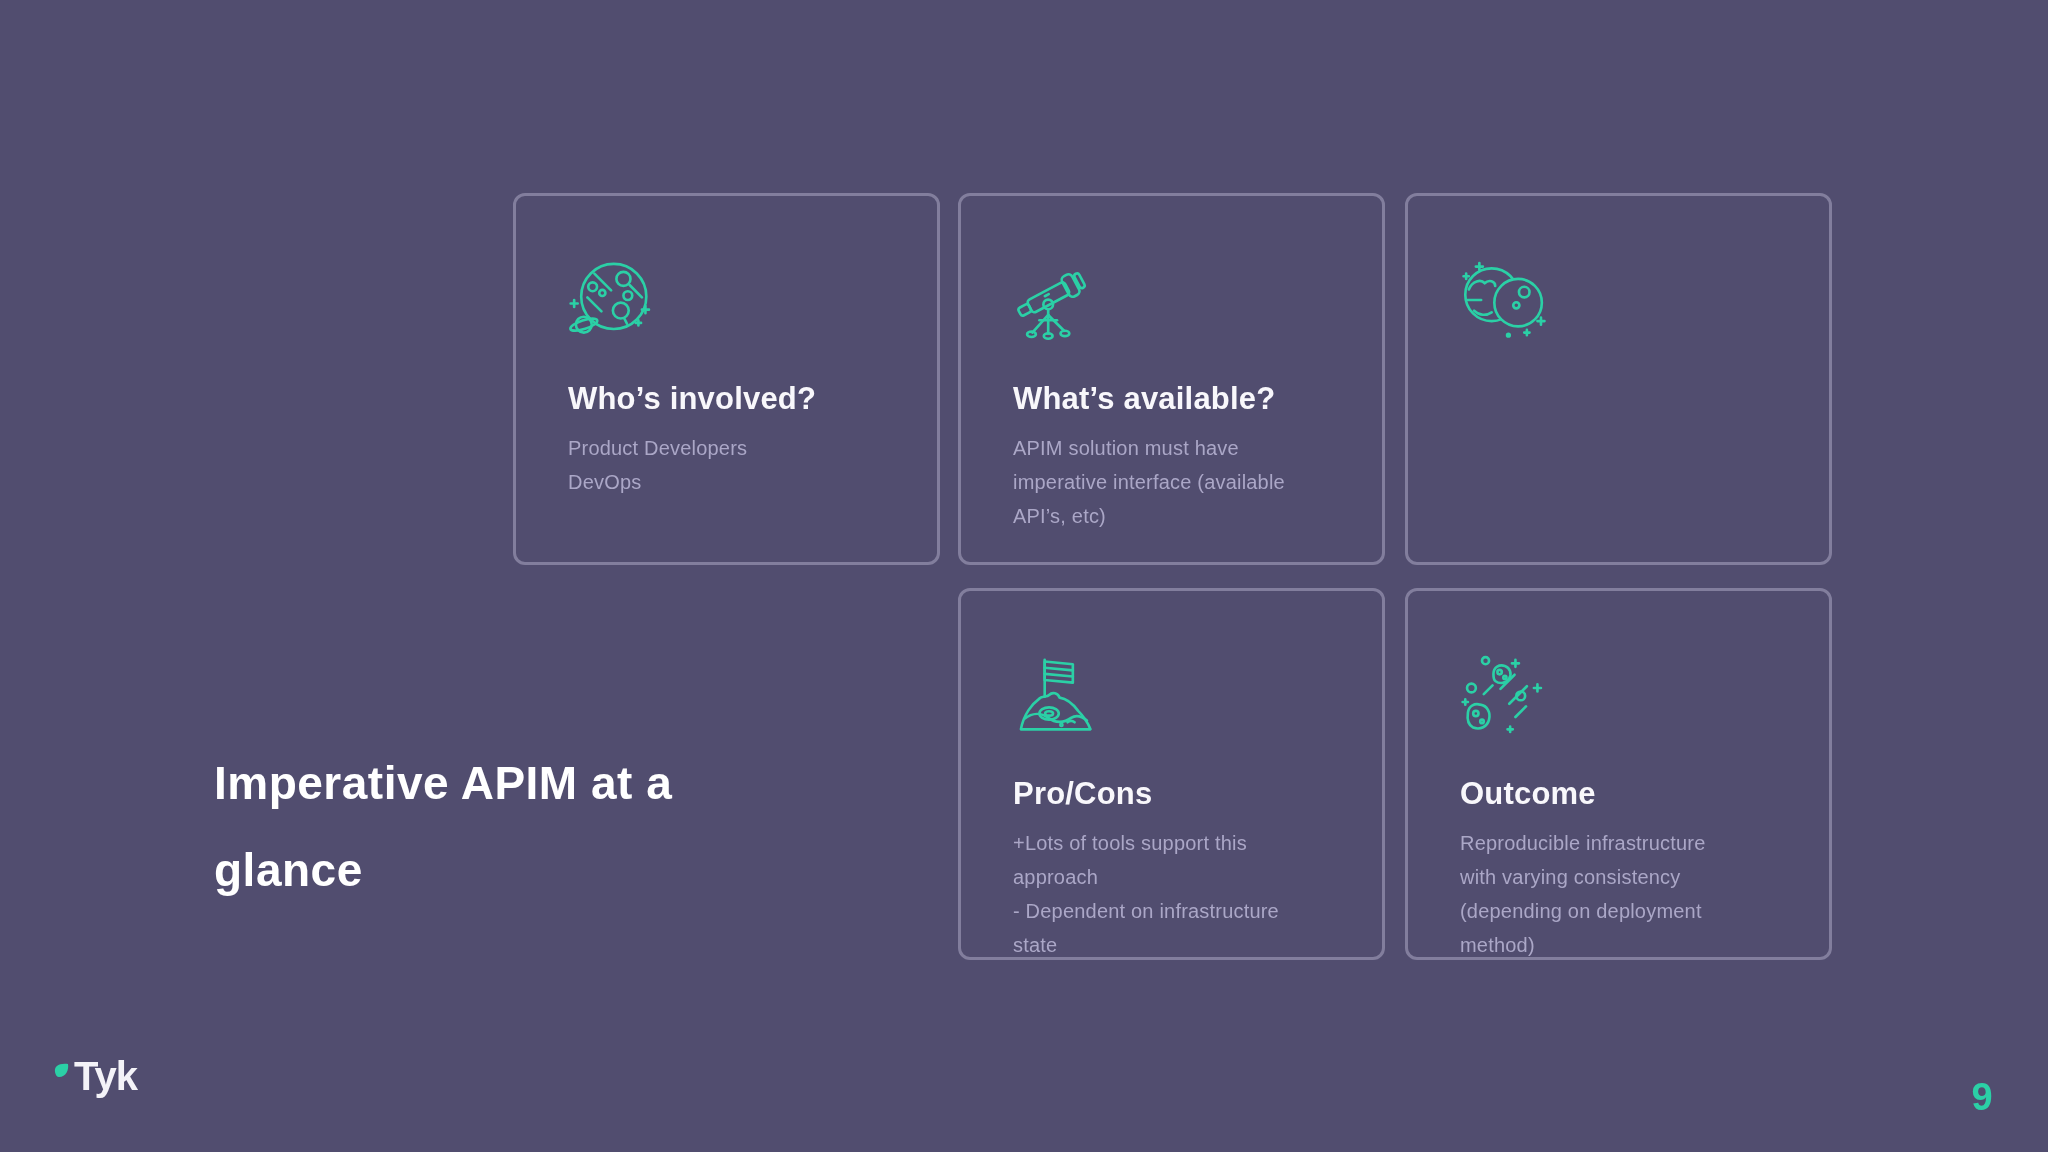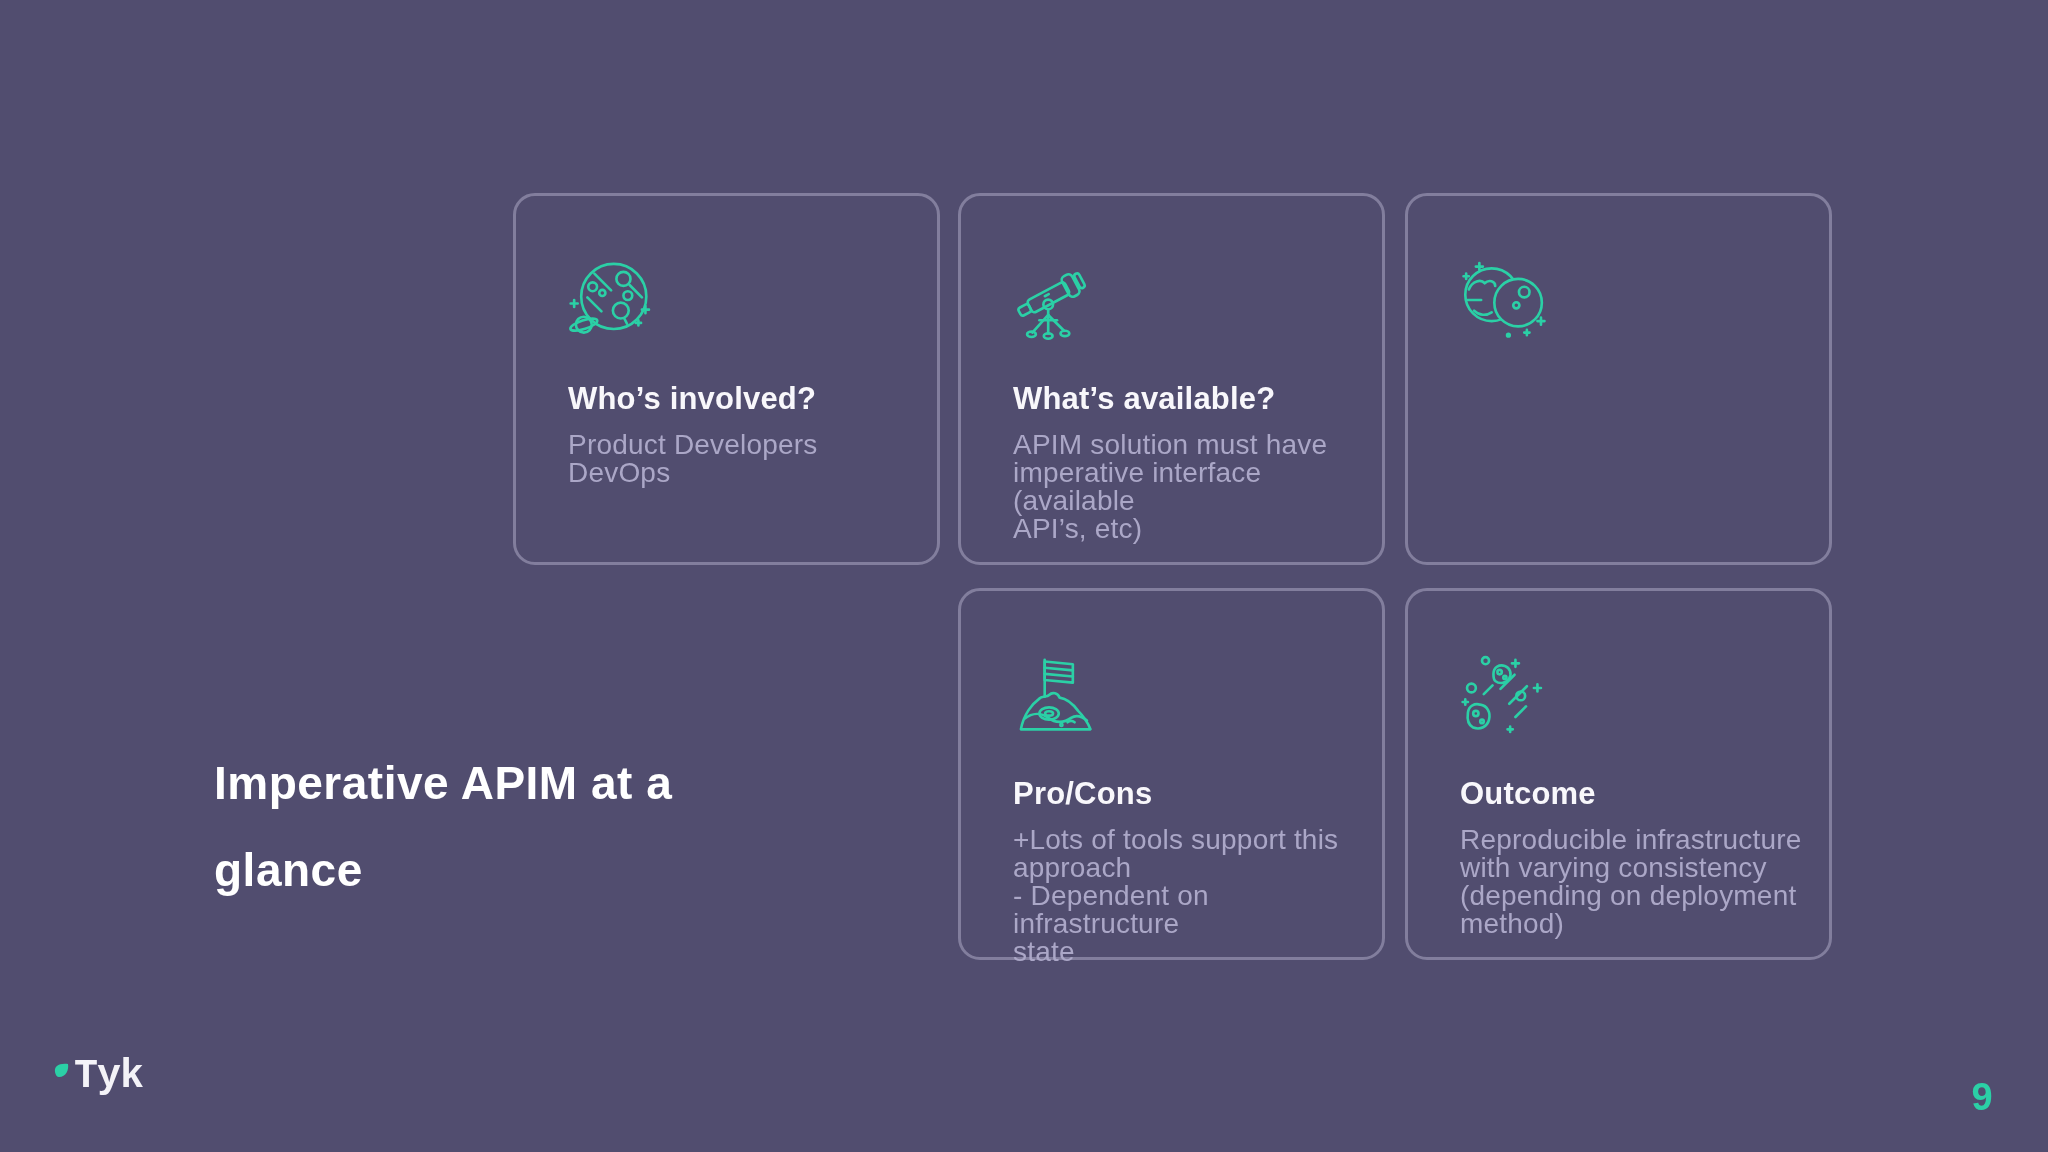--- a/index.html
+++ b/index.html
@@ -14,21 +14,21 @@
   body{
     background:var(--background);
     font-family:"Liberation Sans","DejaVu Sans",sans-serif;
   }
   #slide{position:relative;width:2048px;height:1152px;background:var(--background);}
 
   .card{
     position:absolute;
     width:427px;height:372px;
     border:3px solid var(--card-border);
-    border-radius:22px;
+    border-radius:12px;
     padding:0 26px 12px 52px;
   }
   .card-1{left:513px;top:193px;}
   .card-2{left:958px;top:193px;}
   .card-3{left:1405px;top:193px;}
   .card-4{left:958px;top:588px;}
   .card-5{left:1405px;top:588px;}
 
   .icon{display:block;width:88px;height:88px;margin:60px 0 36px;}
   .icon g{stroke:var(--accent);stroke-width:3;fill:none;stroke-linecap:round;stroke-linejoin:round;}
@@ -36,21 +36,21 @@
 
   .card h3{
     color:var(--heading);
     font-size:31px;font-weight:bold;
     line-height:38px;
     margin-bottom:13px;
     letter-spacing:.2px;
   }
   .card p{
     color:var(--body-text);
-    font-size:28px;line-height:28px;
+    font-size:20px;line-height:34px;
     white-space:pre-line;
     letter-spacing:.2px;
   }
 
   .eyebrow{
     position:absolute;left:218px;top:674px;
     color:var(--accent);
     font-size:27px;letter-spacing:.8px;
   }
   .title{
@@ -64,21 +64,20 @@
 
   .logo{
     position:absolute;left:52px;top:1054px;
     display:flex;align-items:flex-start;
     color:#FFFFFF;
   }
   .logo .leaf{display:block;margin:7px 2px 0 0;}
   .logo .wordmark{
     font-size:40px;font-weight:bold;letter-spacing:-1px;
     color:#F4F3F8;
-    font-family:Liberation Mono, monospace;
   }
 
   .page-number{
     position:absolute;left:1960px;top:1076px;width:44px;
     text-align:center;
     color:var(--accent);
     font-size:38px;font-weight:bold;
   }
 </style>
 </head>

